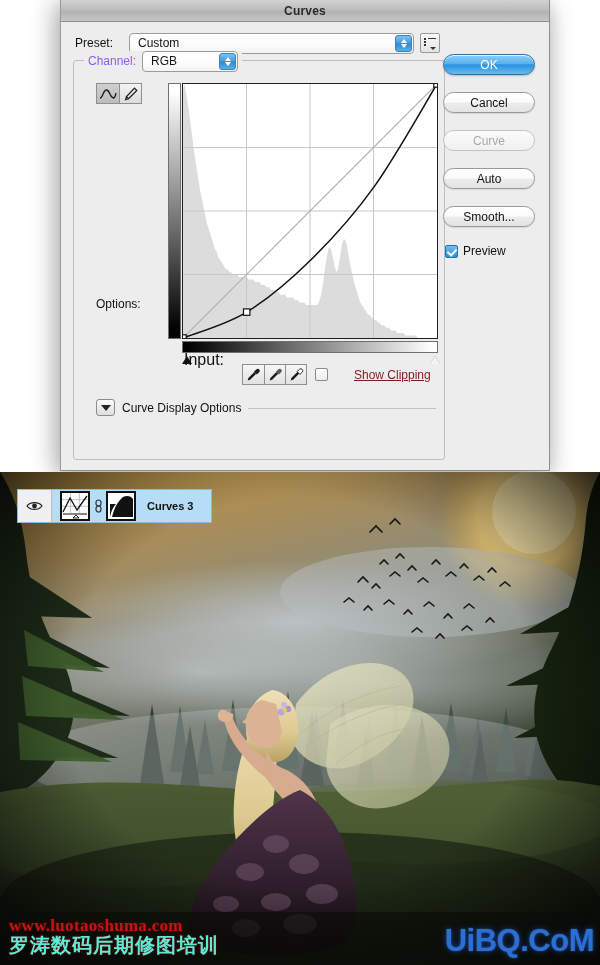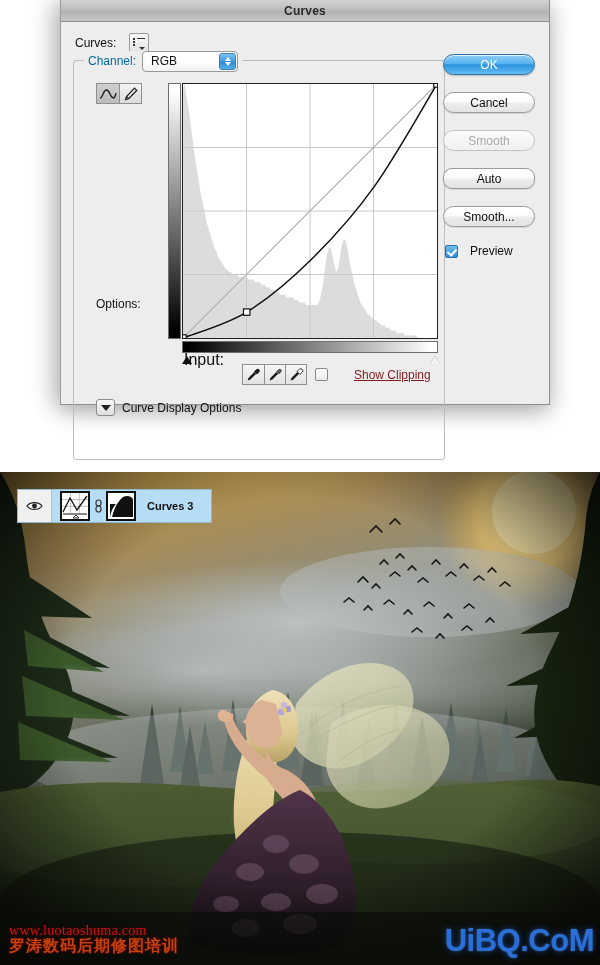--- a/index.html
+++ b/index.html
@@ -14,21 +14,21 @@
   #page { position: relative; width: 600px; height: 965px; background:#fff; }
 
   
   .top-bg {
     position:absolute; left:0; top:0; width:600px; height:472px;
     background:#ffffff;
   }
 
   
   .dialog {
-    position:absolute; left:60px; top:0; width:490px; height:405px;
+    position:absolute; left:60px; top:0; width:490px; height:471px;
     background:#ededed;
     border-left:1px solid #9a9a9a;
     border-right:1px solid #8e8e8e;
     border-bottom:1px solid #8e8e8e;
     box-shadow: 0 6px 22px rgba(0,0,0,0.30), -10px 0 24px rgba(0,0,0,0.12);
   }
   .titlebar {
     height:22px; width:100%;
     background: linear-gradient(to bottom,#d2d2d2 0%, #bdbdbd 45%, #b2b2b2 55%, #c6c6c6 100%);
     border-bottom:1px solid #8d8d8d;
@@ -90,21 +90,21 @@
 
   
   .groupbox {
     position:absolute; left:12px; top:38px; width:372px; height:400px;
     border:1px solid #bdbdbd; border-radius:3px;
   }
   .group-legend {
     position:absolute; left:10px; top:-10px; background:#ededed; padding:0 4px;
     display:flex; align-items:center; gap:6px; height:20px;
   }
-  .group-legend .lbl { font-size:12px; color:#0369a1; }
+  .group-legend .lbl { font-size:12px; color:#8b5cf6; }
   .popup.channel { width:96px; }
 
   
   .tool-row {
     position:absolute; left:22px; top:22px; display:flex;
     border:1px solid #8e8e8e;
   }
   .toolbtn {
     width:22px;height:19px;display:flex;align-items:center;justify-content:center;
     background:linear-gradient(to bottom,#f4f4f4,#dcdcdc);
@@ -197,22 +197,22 @@
     box-shadow:0 1px 1px rgba(0,0,0,0.10), inset 0 1px 0 #fff;
   }
   .btn.primary {
     color:#fff; font-weight:normal;
     border:1px solid #2d6fa8;
     background:linear-gradient(to bottom,#8fd0f7 0%,#57b2ee 45%,#2a92e0 52%,#66bdf1 100%);
     box-shadow:0 1px 2px rgba(0,0,0,0.22), inset 0 1px 0 rgba(255,255,255,0.75);
   }
   .btn.disabled { color:#a9a9a9; border-color:#c2c2c2;
     background:linear-gradient(to bottom,#fbfbfb,#f0f0f0); box-shadow:none; }
-  .btn.gap { margin-top:11px;border-radius:9px; }
-  .preview-row { display:flex; align-items:center; gap:12px; margin-top:9px; margin-left:2px; }
+  .btn.gap { margin-top:11px; }
+  .preview-row { display:flex; align-items:center; gap:5px; margin-top:9px; margin-left:2px; }
   .preview-label { font-size:12px; color:#111; }
 
   
   .photo {
     position:absolute; left:0; top:472px; width:600px; height:493px;
     overflow:hidden; background:#0b0d0a;
   }
 
   
   .layer-row {
@@ -232,23 +232,23 @@
   .thumb-mask {
     width:30px;height:30px;background:#fff;border:2px solid #111; position:relative; flex:none;
   }
   .layer-name { font-size:11px; color:#111; margin-left:11px; font-weight:bold; }
 
   
   .wm-left {
     position:absolute; left:9px; bottom:9px; line-height:1.06;
     text-shadow:0 0 3px rgba(120,0,0,0.9);
   }
-  .wm-url { font-size:14px; color:#c41414; font-weight:normal; letter-spacing:0.3px;
+  .wm-url { font-size:17px; color:#c41414; font-weight:bold; letter-spacing:0.3px;
             font-family:"Liberation Serif", serif; }
-  .wm-cn { font-size:16px; color:#c2410c; font-weight:bold; letter-spacing:1px;font-family:Liberation Mono, monospace; }
+  .wm-cn { font-size:20px; color:#5eead4; font-weight:bold; letter-spacing:1px; }
   .wm-right {
     position:absolute; right:6px; bottom:6px;
     font-size:31px; font-weight:bold; color:#2a6fd6;
     font-family:"Liberation Sans", sans-serif;
     text-shadow:0 0 6px rgba(20,70,170,0.85), 0 0 2px rgba(255,255,255,0.25);
     letter-spacing:-0.5px;
   }
 </style>
 </head>
 <body>
@@ -259,21 +259,28 @@
 
   <div class="dialog">
 
     <div class="titlebar">
       <span class="title">Curves</span>
     </div>
 
     <div class="dialog-body">
 
       <div class="preset-row">
-        <span class="preset-label">Curves:</span>
+        <span class="preset-label">Preset:</span>
+        <div class="popup preset">
+          <span>Custom</span>
+          <span class="stepper">
+            <span class="up"></span>
+            <span class="dn"></span>
+          </span>
+        </div>
         <div class="preset-menu-btn">
           <span class="menu-glyph">
             <b></b>
               <b></b>
               <b></b>
             <i></i>
               <i></i>
               <i></i>
             <u></u>
           </span>
@@ -378,21 +385,21 @@
             </span>
           <span class="cdo-label">Curve Display Options</span>
           <span class="cdo-rule"></span>
         </div>
 
       </div>
 
       <div class="btn-col">
         <div class="btn primary">OK</div>
         <div class="btn">Cancel</div>
-        <div class="btn disabled">Smooth</div>
+        <div class="btn disabled">Curve</div>
         <div class="btn gap">Auto</div>
         <div class="btn">Smooth...</div>
         <div class="preview-row">
           <span class="chk on"></span>
           <span class="preview-label">Preview</span>
         </div>
       </div>
 
     </div>
   </div>

